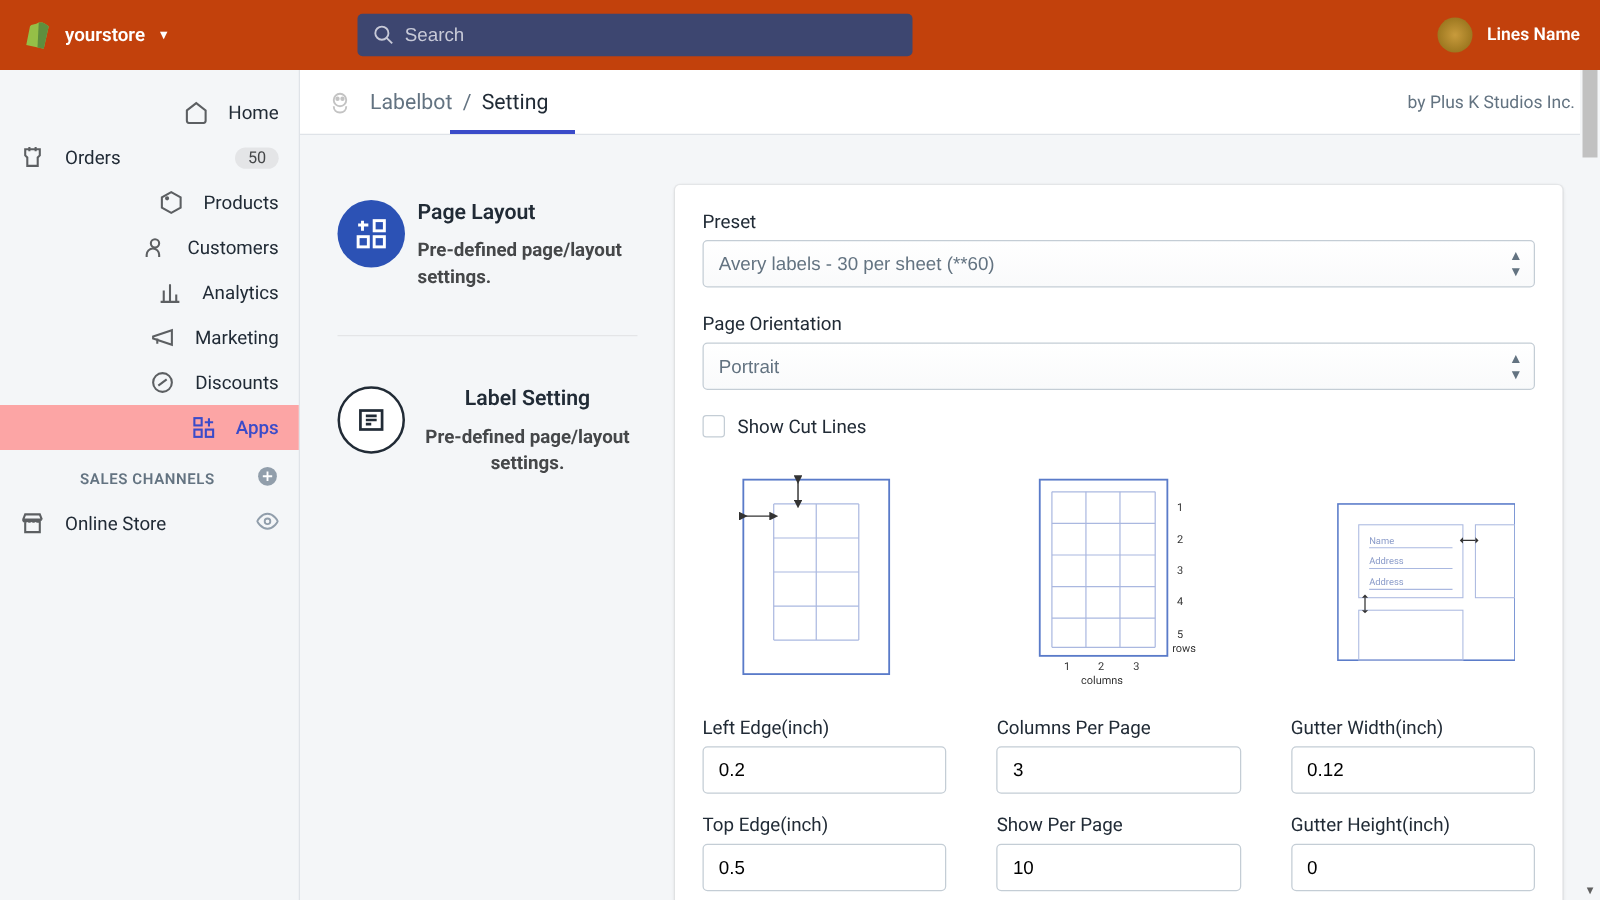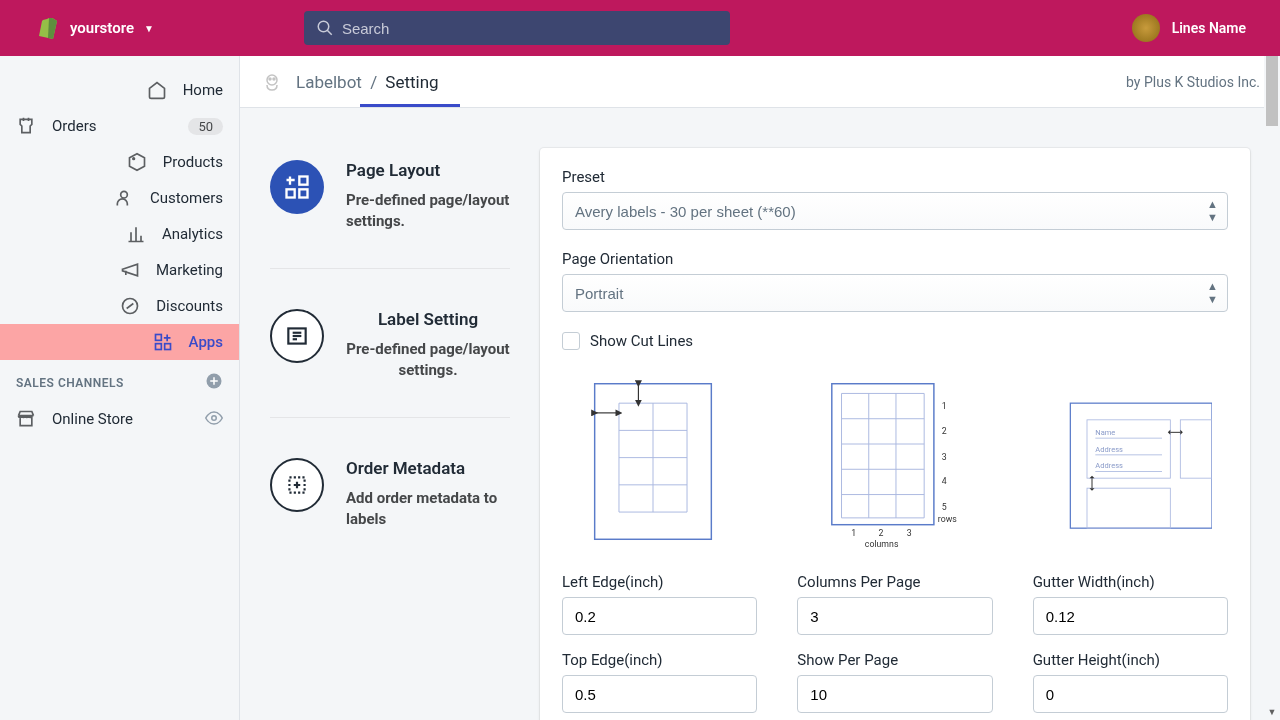--- a/index.html
+++ b/index.html
@@ -1,50 +1,50 @@
 <!DOCTYPE html>
 <html><head>
 <meta charset="utf-8">
 <style>
 * { box-sizing: border-box; margin: 0; padding: 0; }
 body { font-family: -apple-system, BlinkMacSystemFont, 'Segoe UI', Roboto, sans-serif; font-size: 14px; color: #212b36; overflow: hidden; }
-.topbar { height: 56px; background: #be185d; display: flex; align-items: center; padding: 0 34px; }
+.topbar { height: 56px; background: #c2410c; display: flex; align-items: center; padding: 0 16px; }
 .logo { width: 24px; height: 24px; }
 .store-name { color: white; font-weight: 600; margin-left: 12px; font-size: 15px; }
 .dropdown-caret { margin-left: 10px; color: white; font-size: 10px; }
 .search-box { flex: 1; max-width: 690px; margin-left: 150px; height: 34px; background: #3d4670; border-radius: 4px; display: flex; align-items: center; padding: 0 12px; }
 .search-box input { flex: 1; background: transparent; border: none; outline: none; color: white; font-size: 15px; margin-left: 8px; }
 .search-box input::placeholder { color: #c8cad8; }
 .topbar-spacer { flex: 1; }
 .avatar { width: 28px; height: 28px; border-radius: 50%; background: radial-gradient(circle, #c89b3c, #8b6914); }
 .user-name { color: white; font-weight: 600; margin-left: 12px; font-size: 14px; }
 .main { display: flex; height: calc(720px - 56px); }
 .sidebar { width: 240px; background: #f4f6f8; border-right: 1px solid #dfe3e8; display: flex; flex-direction: column; padding-top: 16px; }
 .nav-item { display: flex; align-items: center; height: 36px; padding: 0 16px; cursor: pointer; color: #212b36; justify-content: flex-end; }
 .nav-item.active { background: #fca5a5; }
 .nav-item.active .nav-label { color: #3a4bc9; font-weight: 500; }
 .nav-icon { width: 20px; height: 20px; margin-right: 16px; display: flex; align-items: center; justify-content: center; color: #5c5f62; }
 .nav-item.active .nav-icon { color: #3a4bc9; }
 .nav-label { font-size: 15px; }
 .badge { margin-left: auto; background: #e4e5e7; border-radius: 10px; padding: 1px 10px; font-size: 13px; color: #454749; }
-.section-header { display: flex; align-items: center; padding: 12px 16px 8px; color: #637381; font-size: 12px; font-weight: 600; letter-spacing: 0.5px; }
+.section-header { display: flex; align-items: center; padding: 12px 16px 8px; color: #637381; font-size: 12px; font-weight: 600; letter-spacing: 0.5px; margin-left: 48px; }
 .add-circle { margin-left: auto; color: #919eab; }
 .eye-icon { margin-left: auto; color: #919eab; }
 .sidebar-footer { margin-top: auto; }
 .content { flex: 1; background: #f4f6f8; overflow-y: auto; }
 .app-header { height: 52px; background: white; border-bottom: 1px solid #dfe3e8; display: flex; align-items: center; padding: 0 20px; }
 .app-icon { width: 24px; height: 24px; margin-right: 12px; opacity: 0.5; }
 .breadcrumb { font-size: 17px; color: #637381; }
 .breadcrumb .current { color: #212b36; }
 .breadcrumb .sep { margin: 0 4px; color: #637381; }
 .byline { margin-left: auto; font-size: 14px; color: #637381; }
 .tab-indicator { position: absolute; top: 104px; left: 360px; width: 100px; height: 3px; background: #3a4bc9; }
 .settings-body { display: flex; padding: 40px 30px 30px 30px; gap: 30px; }
 .left-col { width: 240px; }
-.section-block { display: flex; gap: 22px; padding: 12px 0 36px; border-bottom: 1px solid #e4e5e7; margin-bottom: 28px; }
+.section-block { display: flex; gap: 10px; padding: 12px 0 36px; border-bottom: 1px solid #e4e5e7; margin-bottom: 28px; }
 .section-block:last-child { border-bottom: none; }
 .section-icon { width: 54px; height: 54px; border-radius: 50%; display: flex; align-items: center; justify-content: center; flex-shrink: 0; }
 .section-icon.blue { background: #2c52b5; color: white; }
 .section-icon.outline { background: white; border: 2px solid #212b36; color: #212b36; }
 .section-title { font-size: 17px; font-weight: 600; margin-bottom: 10px; }
 .section-desc { font-size: 15px; color: #454749; line-height: 1.4; font-weight: bold; }
 .right-col { flex: 1; }
 .card { background: white; border-radius: 4px; box-shadow: 0 0 0 1px rgba(63,63,68,.05), 0 1px 3px rgba(63,63,68,.15); padding: 20px 22px; }
 .field-label { font-size: 15px; color: #212b36; margin-bottom: 6px; display: block; }
 .select-wrap { position: relative; margin-bottom: 20px; border-radius: 19px; }
@@ -222,32 +222,20 @@
                 <line x1="8" y1="9" x2="16" y2="9"></line>
                 <line x1="8" y1="12" x2="16" y2="12"></line>
                 <line x1="8" y1="15" x2="12" y2="15"></line>
               </svg>
             </div>
           <div style="text-align:center">
             <div class="section-title">Label Setting</div>
             <div class="section-desc">Pre-defined page/layout settings.</div>
           </div>
         </div>
-        <div class="section-block">
-          <div class="section-icon outline">
-              <svg width="26" height="26" viewBox="0 0 24 24" fill="none" stroke="currentColor" stroke-width="2" stroke-dasharray="2 2">
-                <rect x="5" y="5" width="14" height="14"></rect>
-                <path stroke-dasharray="0" d="M12 9v6M9 12h6"></path>
-              </svg>
-            </div>
-          <div>
-            <div class="section-title">Order Metadata</div>
-            <div class="section-desc">Add order metadata to labels</div>
-          </div>
-        </div>
       </div>
 
       <div class="right-col">
         <div class="card">
           <label class="field-label">Preset</label>
           <div class="select-wrap">
             <select class="select-field"><option>Avery labels - 30 per sheet (**60)</option></select>
             <span class="select-caret">▲<br>▼</span>
           </div>
 

